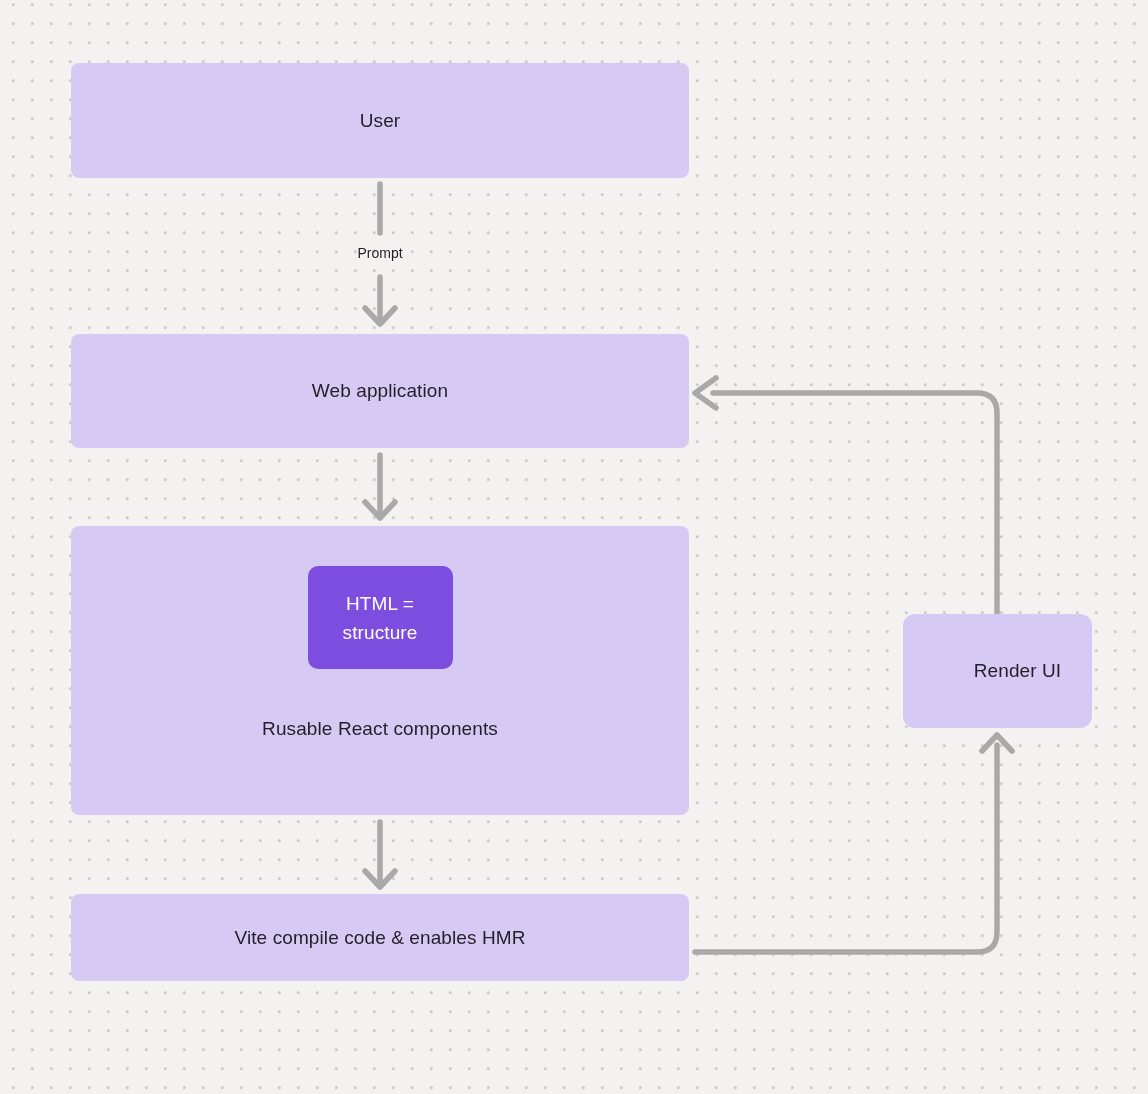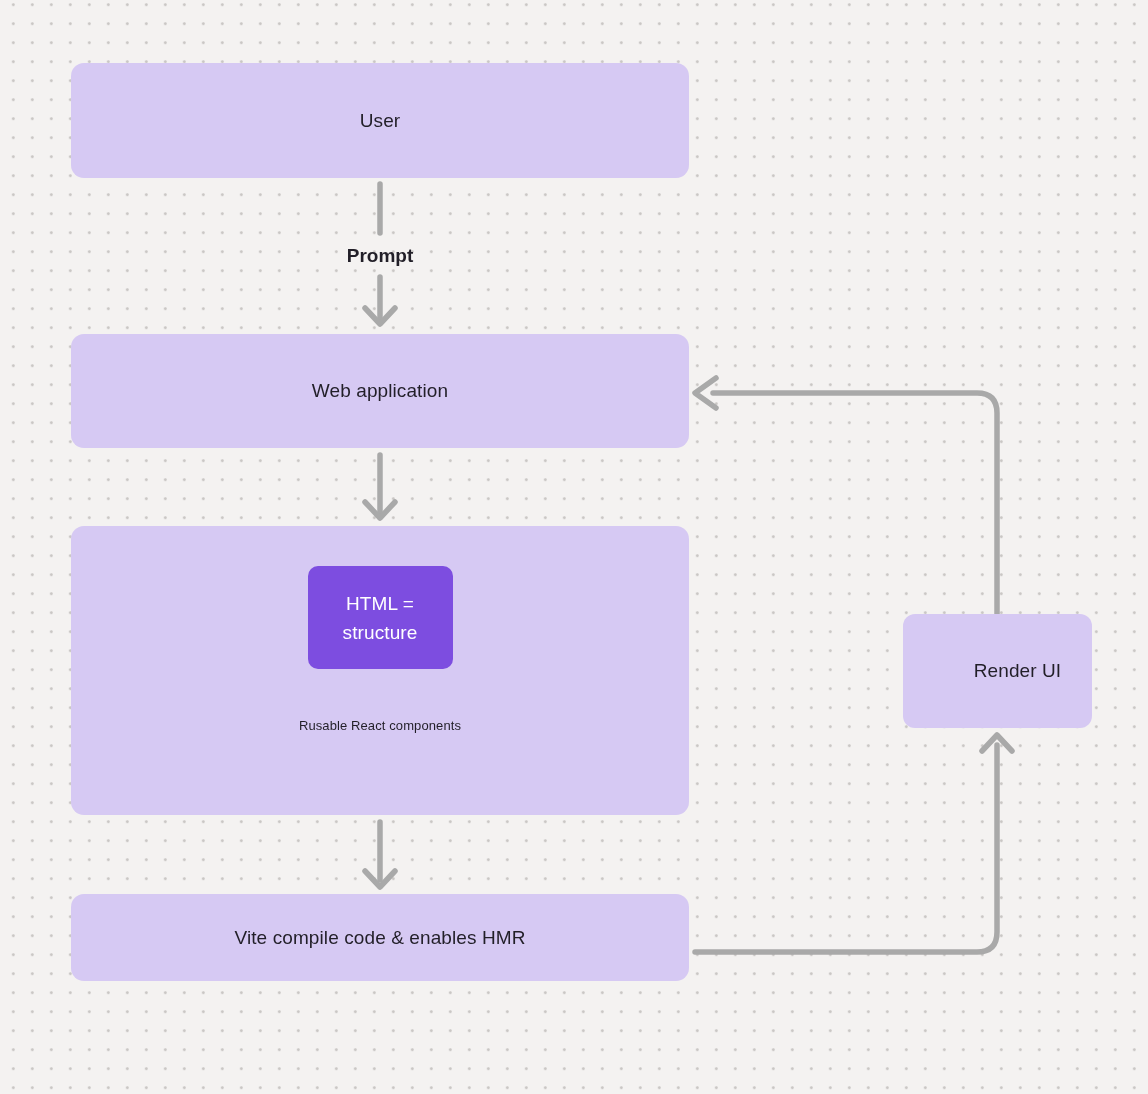--- a/index.html
+++ b/index.html
@@ -36,21 +36,21 @@
     stroke: var(--arrow-color);
     stroke-width: 5.5;
     stroke-linecap: round;
     stroke-linejoin: round;
   }
 
   .node {
     position: absolute;
     z-index: 2;
     background: var(--node-fill);
-    border-radius: 13px;
+    border-radius: 8px;
     display: flex;
     align-items: center;
     justify-content: center;
     color: var(--text-dark);
     font-size: 19px;
     font-weight: 500;
     letter-spacing: 0.1px;
   }
 
   .node-user          { left: 71px; top: 63px;  width: 618px; height: 115px; }
@@ -85,34 +85,34 @@
     line-height: 29px;
     padding: 0 10px;
   }
   .components-caption {
     position: absolute;
     top: 192px;
     left: 0;
     width: 100%;
     text-align: center;
     color: var(--text-dark);
-    font-size: 13px;
+    font-size: 19px;
     font-weight: 500;
   }
 
   .edge-label {
     position: absolute;
     z-index: 2;
     left: 310px;
     top: 245px;
     width: 140px;
     text-align: center;
     color: var(--text-dark);
-    font-size: 19px;
-    font-weight: 700;
+    font-size: 14px;
+    font-weight: 400;
   }
 </style>
 </head>
 <body>
 
 <div class="canvas">
 
   <svg class="connectors" width="1148" height="1094" viewBox="0 0 1148 1094">
 
     <path d="M380 184 V233"></path>

